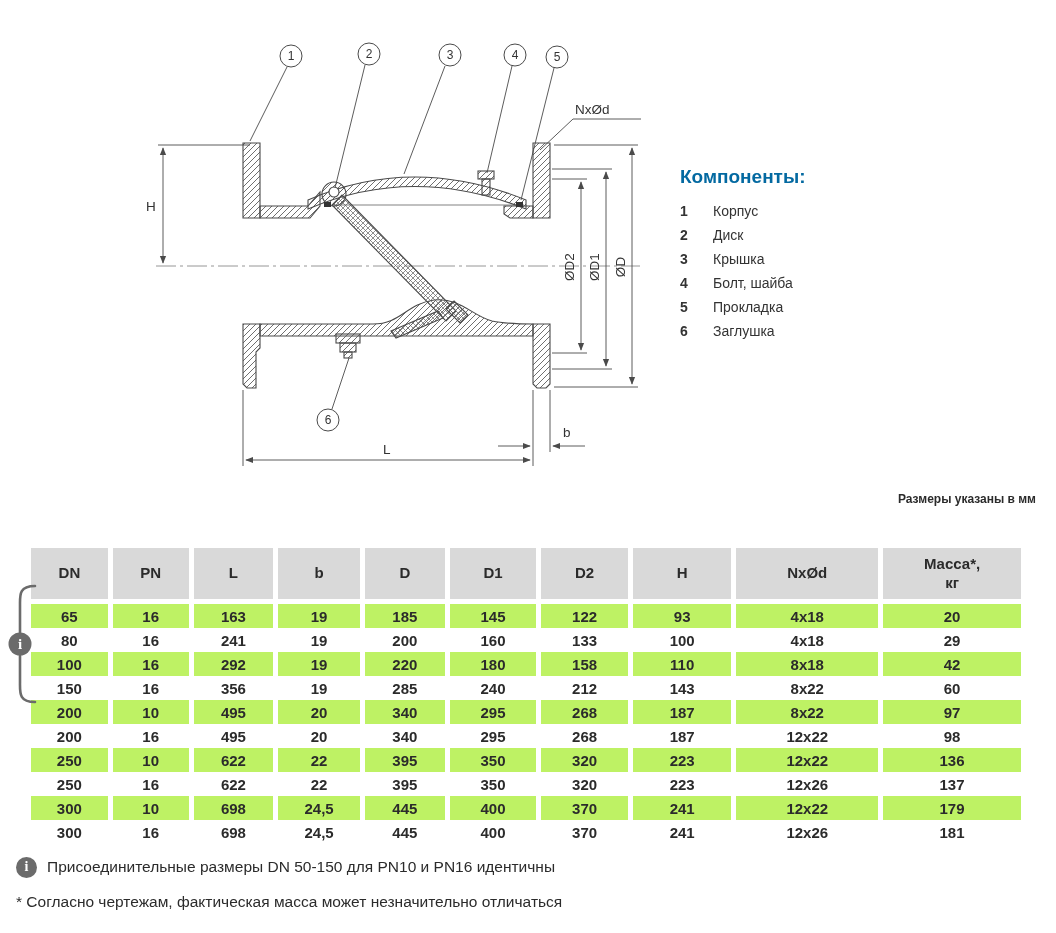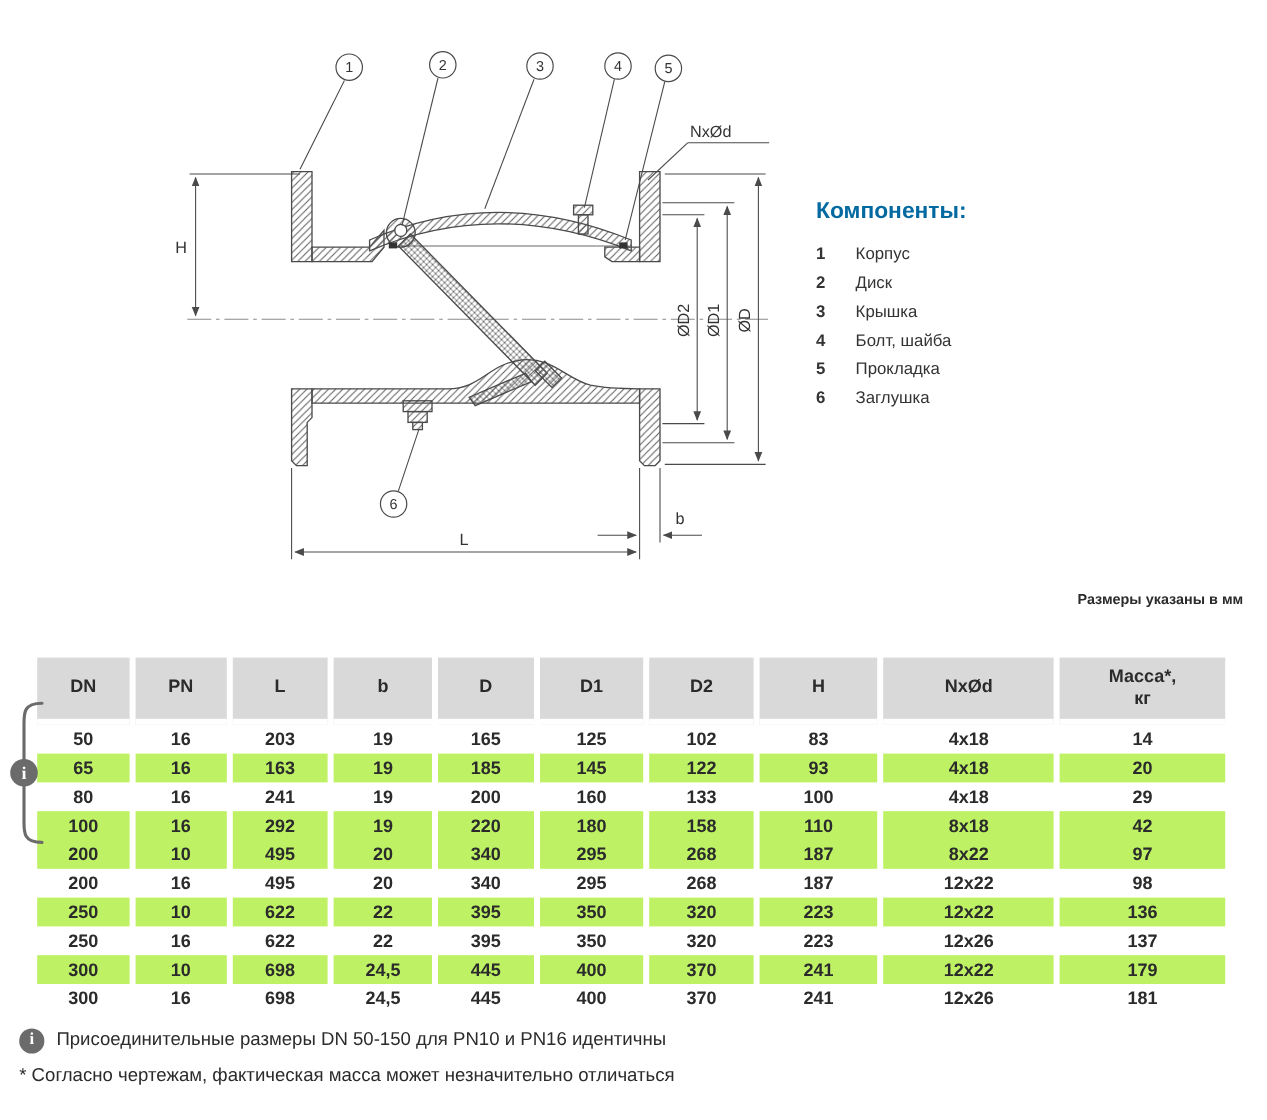--- a/index.html
+++ b/index.html
@@ -27,21 +27,21 @@
   table.dims td { font-size:15px; font-weight:bold; color:#2b2b2b; height:24px; text-align:center; vertical-align:middle; }
   table.dims tr.alt td { background:#bef264; }
 
   
   .group-bracket { position:absolute; left:2px; top:582px; width:38px; height:124px; }
 
   
   .notes { position:absolute; left:16px; top:853px; width:900px; }
   .note-line { display:flex; align-items:center; height:28px; font-size:15.5px; color:#2b2b2b; }
   .info-badge { width:21px; height:21px; border-radius:50%; background:#6b6b6b; color:#fff; font-size:14px; font-weight:bold; display:inline-flex; align-items:center; justify-content:center; margin-right:10px; flex:0 0 auto; font-family:"Liberation Serif", serif; }
-  .asterisk-note { margin-top:2px; }
+  .asterisk-note { margin-top:2px;align-items:flex-end; }
 
   
   .dim-label { font-family:"Liberation Sans", sans-serif; font-size:13.5px; fill:#333; }
   .callout-num { font-family:"Liberation Sans", sans-serif; font-size:12px; fill:#333; }
 </style>
 </head>
 <body>
 
 <div class="drawing">
 <svg viewBox="0 0 534 460">
@@ -215,32 +215,20 @@
         <th>D2</th>
         <th>H</th>
         <th>NxØd</th>
         <th>
           <span>Масса*,</span><br>
           <span>кг</span>
         </th>
       </tr>
     </thead>
     <tbody>
-        <tr>
-          <td>50</td>
-          <td>16</td>
-          <td>203</td>
-          <td>19</td>
-          <td>165</td>
-          <td>125</td>
-          <td>102</td>
-          <td>83</td>
-          <td>4x18</td>
-          <td>14</td>
-        </tr>
         <tr class="alt">
           <td>65</td>
           <td>16</td>
           <td>163</td>
           <td>19</td>
           <td>185</td>
           <td>145</td>
           <td>122</td>
           <td>93</td>
           <td>4x18</td>
@@ -262,20 +250,32 @@
           <td>100</td>
           <td>16</td>
           <td>292</td>
           <td>19</td>
           <td>220</td>
           <td>180</td>
           <td>158</td>
           <td>110</td>
           <td>8x18</td>
           <td>42</td>
+        </tr>
+        <tr>
+          <td>150</td>
+          <td>16</td>
+          <td>356</td>
+          <td>19</td>
+          <td>285</td>
+          <td>240</td>
+          <td>212</td>
+          <td>143</td>
+          <td>8x22</td>
+          <td>60</td>
         </tr>
         <tr class="alt">
           <td>200</td>
           <td>10</td>
           <td>495</td>
           <td>20</td>
           <td>340</td>
           <td>295</td>
           <td>268</td>
           <td>187</td>

